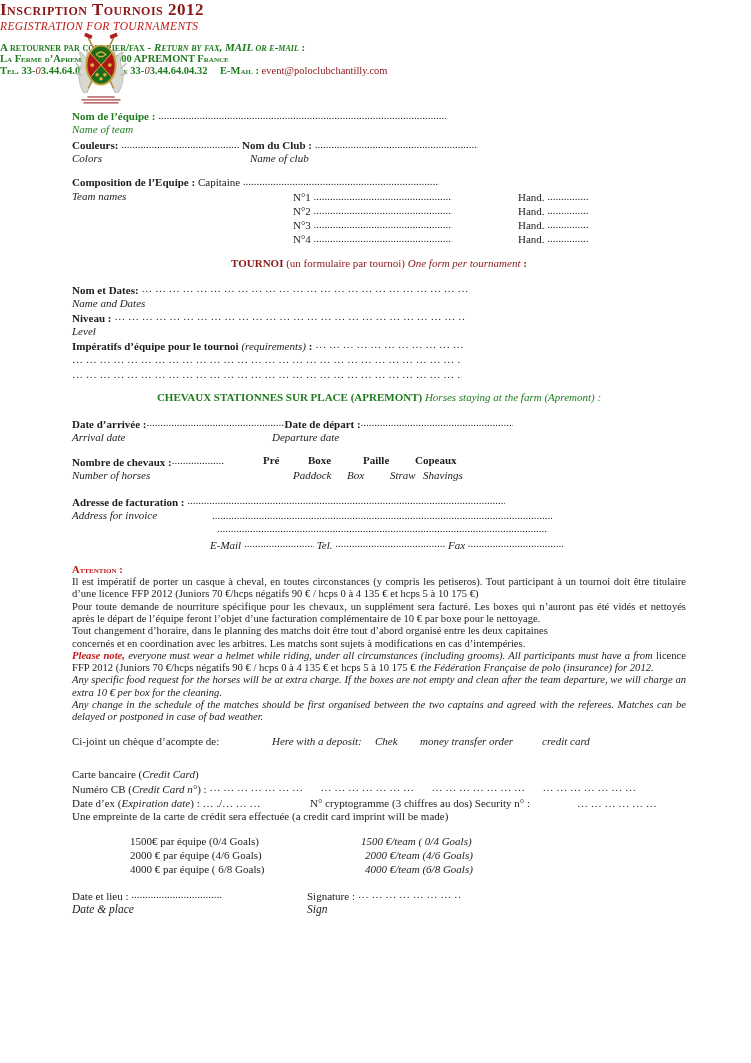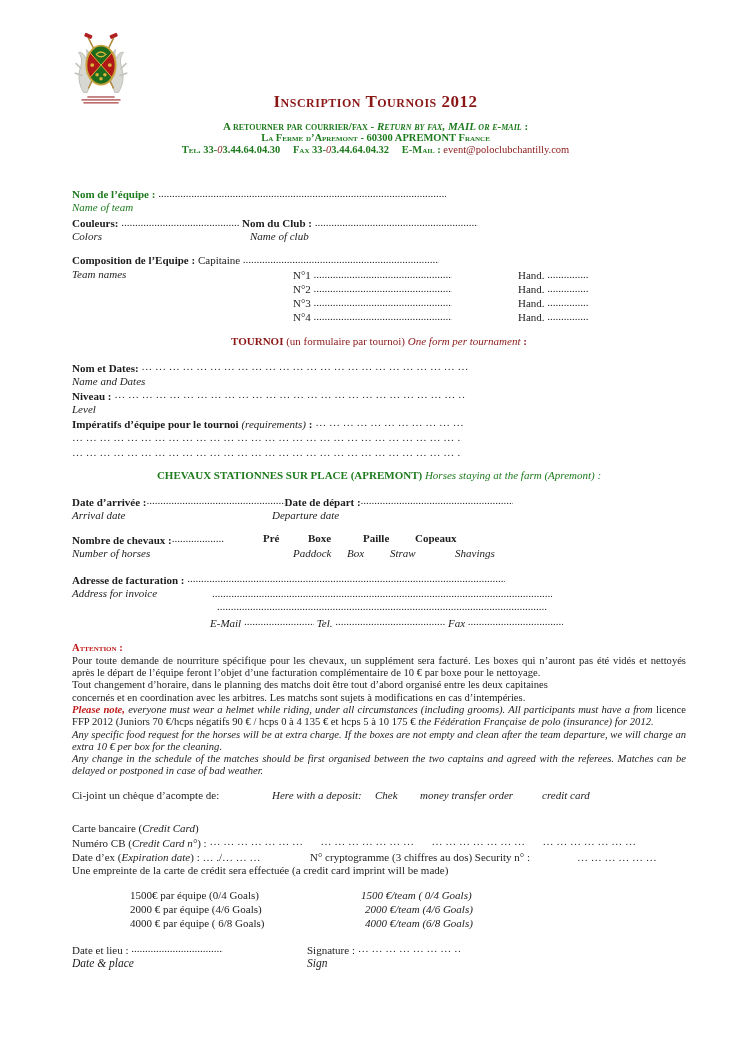--- a/index.html
+++ b/index.html
@@ -14,21 +14,21 @@
   .b{font-weight:bold}
   .i{font-style:italic}
   .sc{font-variant:small-caps}
   .g{color:#1e7b1e}
   .m{color:#8b1616}
   .r{color:#c01818}
   .lead{display:inline-block;overflow:hidden;white-space:nowrap;vertical-align:baseline;height:12px;color:#222;}
   .row{position:relative;line-height:14px;min-height:14px;white-space:nowrap;}
   .abs{position:absolute;top:0;white-space:nowrap;}
   .logo{position:absolute;left:62px;top:30px;}
-  .hdr{text-align:center;padding-top:92px;line-height:1.15;}
+  .hdr{text-align:left;line-height:1.15;}
   .hdr-title{font-size:17px;letter-spacing:.5px;}
   .hdr-sub{font-size:11.5px;letter-spacing:.4px;}
   .hdr-ret{margin-top:8px;font-size:11px;}
   .hdr-line{font-size:10.5px;}
   .content{padding:0 65px 0 72px;}
   .sec-team{margin-top:30px;}
   .gap8{height:8px}.gap10{height:10px}.gap12{height:12px}
   .sec-tournoi{margin-top:12px;}
   .tournoi-head,.chevaux-head{line-height:15px;text-align:center;}
   .sec-tournoi .row,.sec-chevaux .row{line-height:13px;min-height:13px;}
@@ -90,20 +90,21 @@
 
     <g>
       <rect x="26" y="68" width="28" height="1.4" fill="#b05050"></rect>
       <rect x="20" y="71" width="40" height="1.4" fill="#b05050"></rect>
       <rect x="22" y="74" width="36" height="1.4" fill="#b05050"></rect>
     </g>
   </svg>
 
   <div class="hdr">
     <div class="hdr-title m sc b">Inscription Tournois 2012</div>
+    <div class="hdr-sub r i">REGISTRATION FOR TOURNAMENTS</div>
     <div class="hdr-ret g sc">
       <span class="b">A retourner par courrier/fax - </span><span class="b i">Return by fax, MAIL or e-mail</span><span class="b"> :</span>
     </div>
     <div class="hdr-line g sc b">La Ferme d’Apremont - 60300 APREMONT France</div>
     <div class="hdr-line g sc">
       <span class="b">Tel. 33-</span><span class="m i">0</span><span class="b">3.44.64.04.30</span>
       <span class="b" style="margin-left:10px">Fax 33-</span><span class="m i">0</span><span class="b">3.44.64.04.32</span>
       <span class="b" style="margin-left:10px">E-Mail : </span><span class="m" style="font-variant:normal">event@poloclubchantilly.com</span>
     </div>
   </div>
@@ -183,38 +184,39 @@
         <span class="abs b" style="left:191px">Pré</span>
         <span class="abs b" style="left:236px">Boxe</span>
         <span class="abs b" style="left:291px">Paille</span>
         <span class="abs b" style="left:343px">Copeaux</span>
       </div>
       <div class="row">
         <span class="i">Number of horses</span>
         <span class="abs i" style="left:221px">Paddock</span>
         <span class="abs i" style="left:275px">Box</span>
         <span class="abs i" style="left:318px">Straw</span>
-        <span class="abs i" style="left:383px">Shavings</span>
+        <span class="abs i" style="left:351px">Shavings</span>
       </div>
       <div class="gap12"></div>
       <div class="row">
         <span class="b">Adresse de facturation : </span><span class="lead" style="width:318px">........................................................................................................................................................................................................................................</span>
       </div>
       <div class="row">
         <span class="i">Address for invoice</span>
         <span class="abs" style="left:140px"><span class="lead" style="width:340px">........................................................................................................................................................................................................................................</span></span>
       </div>
       <div class="row" style="padding-left:145px"><span class="lead" style="width:330px">........................................................................................................................................................................................................................................</span></div>
       <div class="row" style="padding-left:138px">
         <span class="i">E-Mail </span><span class="lead" style="width:70px">........................................................................................................................................................................................................................................</span><span class="i"> Tel. </span><span class="lead" style="width:110px">........................................................................................................................................................................................................................................</span><span class="i"> Fax </span><span class="lead" style="width:95px">........................................................................................................................................................................................................................................</span>
       </div>
     </div>
 
     <div class="attn">
       <div class="head r sc b">Attention :</div>
+      <p>Il est impératif de porter un casque à cheval, en toutes circonstances (y compris les petiseros). Tout participant à un tournoi doit être titulaire d’une licence FFP 2012 (Juniors 70 €/hcps négatifs 90 € / hcps 0 à 4  135 € et hcps 5 à 10  175 €)</p>
       <p>Pour toute demande de nourriture spécifique pour les chevaux, un supplément sera facturé. Les boxes qui n’auront pas été vidés et nettoyés après le départ de l’équipe feront l’objet d’une facturation complémentaire de 10 € par boxe pour le nettoyage.</p>
       <p style="text-align:left">Tout changement d’horaire, dans le planning des matchs doit être tout d’abord organisé entre les deux capitaines</p>
       <p style="text-align:left">concernés et en coordination avec les arbitres. Les matchs sont sujets à modifications en cas d’intempéries.</p>
       <p><span class="r i b">Please note,</span><span class="i"> everyone must wear a helmet while riding, under all circumstances (including grooms). All participants must have a from </span><span>licence FFP 2012 (Juniors 70 €/hcps négatifs 90 € / hcps 0 à 4 135 € et hcps 5 à 10 175 € </span><span class="i">the Fédération Française de polo (insurance) for 2012.</span></p>
       <p class="i">Any specific food request for the horses will be at extra charge. If the boxes are not empty and clean after the team departure, we will charge an extra 10 € per box for the cleaning.</p>
       <p class="i">Any change in the schedule of the matches should be first organised between the two captains and agreed with the referees. Matches can be delayed or postponed in case of bad weather.</p>
     </div>
 
     <div class="deposit row">
       <span>Ci-joint un chèque d’acompte de:</span>

